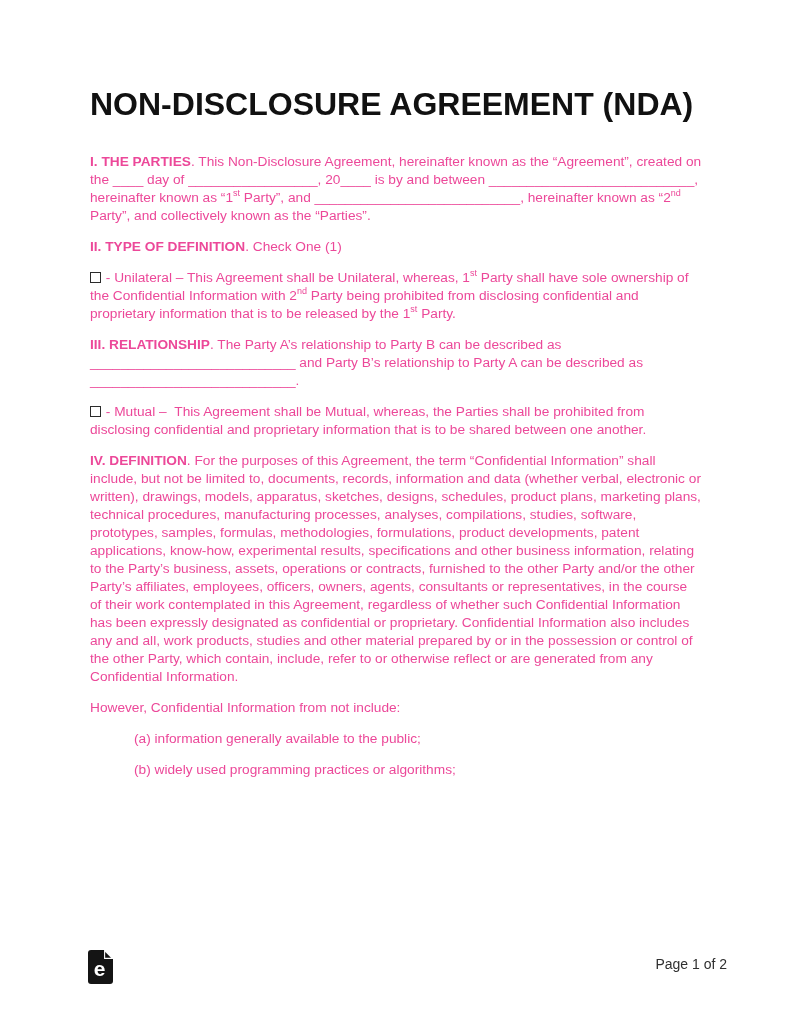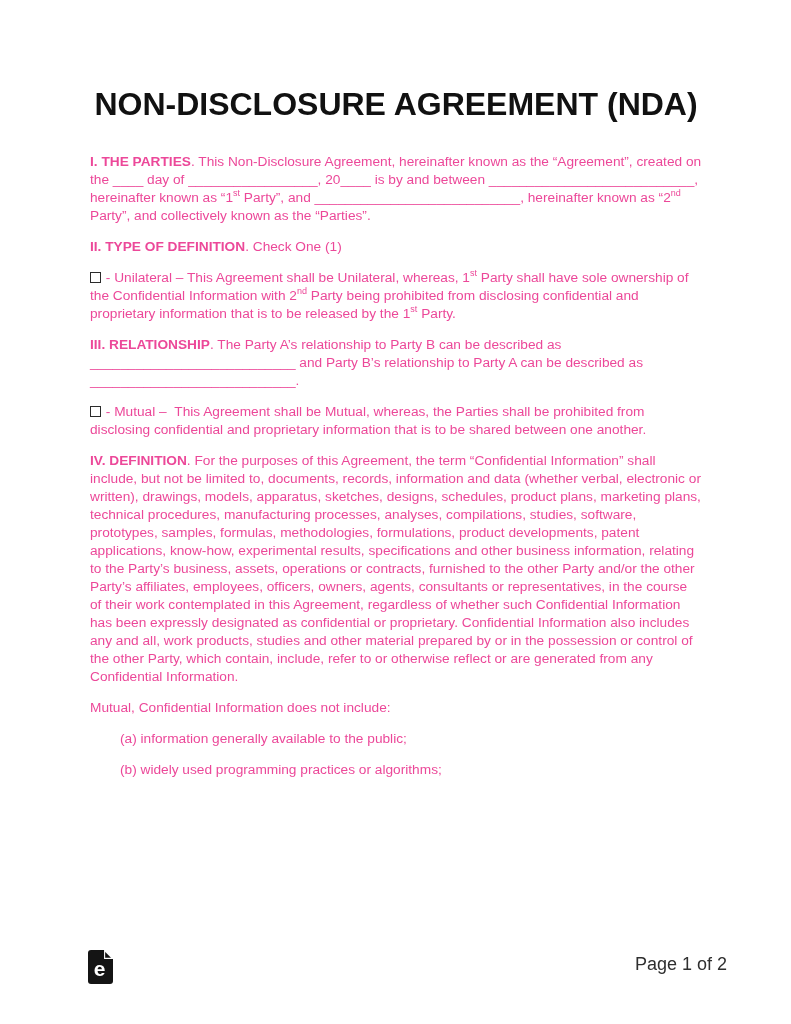--- a/index.html
+++ b/index.html
@@ -15,32 +15,31 @@
   .content {
     position: absolute;
     left: 90px;
     top: 86px;
     width: 612px;
   }
   h1.doc-title {
     font-size: 32px;
     line-height: 37px;
     font-weight: bold;
-    text-align: center;
     margin: 0 0 30px 0;
     color: #111111;
     white-space: nowrap;
   }
   p.para {
     font-size: 13.7px;
     line-height: 18px;
     margin: 0 0 13px 0;
     color: #ec4899;
   }
-  p.para.indent { margin-left: 30px; }
+  p.para.indent { margin-left: 44px; }
   p.para b { font-weight: bold; }
   p.para sup {
     font-size: 9px;
     line-height: 0;
     vertical-align: super;
   }
   .checkbox {
     display: inline-block;
     width: 9px;
     height: 9px;
@@ -54,42 +53,42 @@
     position: absolute;
     left: 88px;
     top: 950px;
     width: 25px;
     height: 34px;
   }
   .footer-page {
     position: absolute;
     right: 64px;
     top: 956px;
-    font-size: 18px;
+    font-size: 14px;
     line-height: 16px;
     color: #2f2f2f;
   }
 </style>
 </head>
 <body>
 
 <div class="page">
 
   <div class="content">
     <h1 class="doc-title">NON-DISCLOSURE AGREEMENT (NDA)</h1>
 
     <div>
 
     <p class="para"><b>I. THE PARTIES</b><span>. This Non-Disclosure Agreement, hereinafter known as the “Agreement”, created on the ____ day of _________________, 20____ is by and between ___________________________, hereinafter known as “1</span><sup>st</sup><span> Party”, and ___________________________, hereinafter known as “2</span><sup>nd</sup><span> Party”, and collectively known as the “Parties”.</span></p>
         <p class="para"><b>II. TYPE OF DEFINITION</b><span>. Check One (1)</span></p>
         <p class="para"><span class="checkbox"></span><span> - Unilateral – This Agreement shall be Unilateral, whereas, 1</span><sup>st</sup><span> Party shall have sole ownership of the Confidential Information with 2</span><sup>nd</sup><span> Party being prohibited from disclosing confidential and proprietary information that is to be released by the 1</span><sup>st</sup><span> Party.</span></p>
         <p class="para"><b>III. RELATIONSHIP</b><span>. The Party A’s relationship to Party B can be described as ___________________________ and Party B’s relationship to Party A can be described as ___________________________.</span></p>
         <p class="para"><span class="checkbox"></span><span> - Mutual – &nbsp;This Agreement shall be Mutual, whereas, the Parties shall be prohibited from disclosing confidential and proprietary information that is to be shared between one another.</span></p>
         <p class="para"><b>IV. DEFINITION</b><span>. For the purposes of this Agreement, the term “Confidential Information” shall include, but not be limited to, documents, records, information and data (whether verbal, electronic or written), drawings, models, apparatus, sketches, designs, schedules, product plans, marketing plans, technical procedures, manufacturing processes, analyses, compilations, studies, software, prototypes, samples, formulas, methodologies, formulations, product developments, patent applications, know-how, experimental results, specifications and other business information, relating to the Party’s business, assets, operations or contracts, furnished to the other Party and/or the other Party’s affiliates, employees, officers, owners, agents, consultants or representatives, in the course of their work contemplated in this Agreement, regardless of whether such Confidential Information has been expressly designated as confidential or proprietary. Confidential Information also includes any and all, work products, studies and other material prepared by or in the possession or control of the other Party, which contain, include, refer to or otherwise reflect or are generated from any Confidential Information.</span></p>
-        <p class="para"><span>Mutual, Confidential Information does not include:</span></p>
+        <p class="para"><span>However, Confidential Information from not include:</span></p>
         <p class="para indent"><span>(a) information generally available to the public;</span></p>
         <p class="para indent"><span>(b) widely used programming practices or algorithms;</span></p>
       </div>
   </div>
 
   <div class="footer-logo">
     <svg width="25" height="34" viewBox="0 0 25 34" xmlns="http://www.w3.org/2000/svg">
       <path d="M3 0 H16 L25 9 V31 Q25 34 22 34 H3 Q0 34 0 31 V3 Q0 0 3 0 Z" fill="#141414"></path>
       <path d="M16.6 0.6 L24.4 8.4 L16.6 8.4 Z" fill="#141414" stroke="#ffffff" stroke-width="1.1"></path>
       <text x="11.5" y="26" text-anchor="middle" font-family="Liberation Sans, sans-serif" font-size="21" font-weight="bold" fill="#ffffff">e</text>

